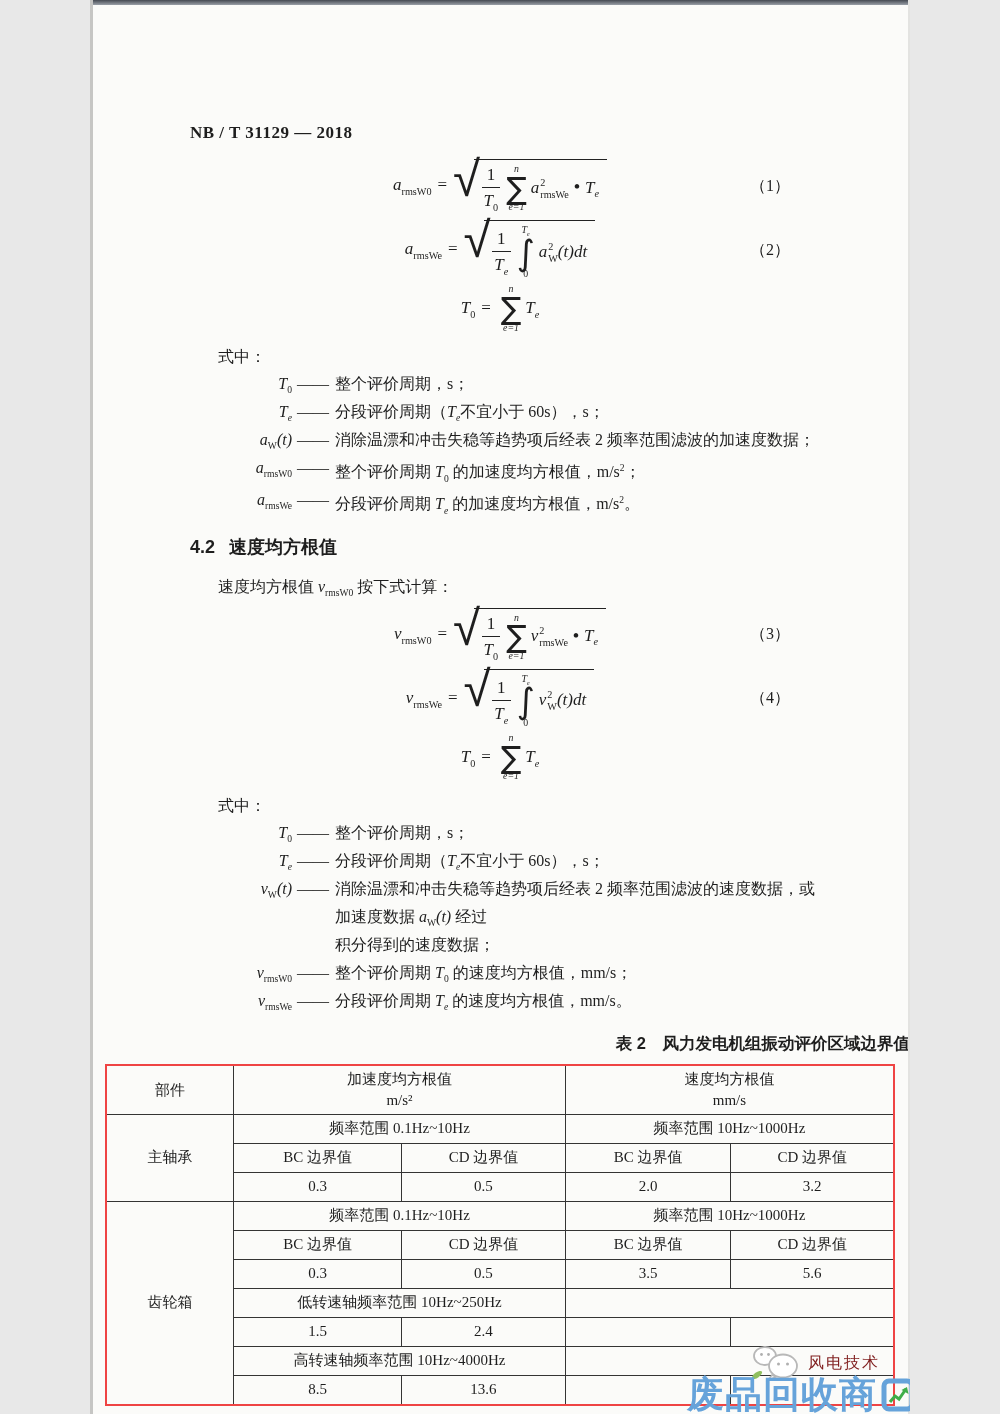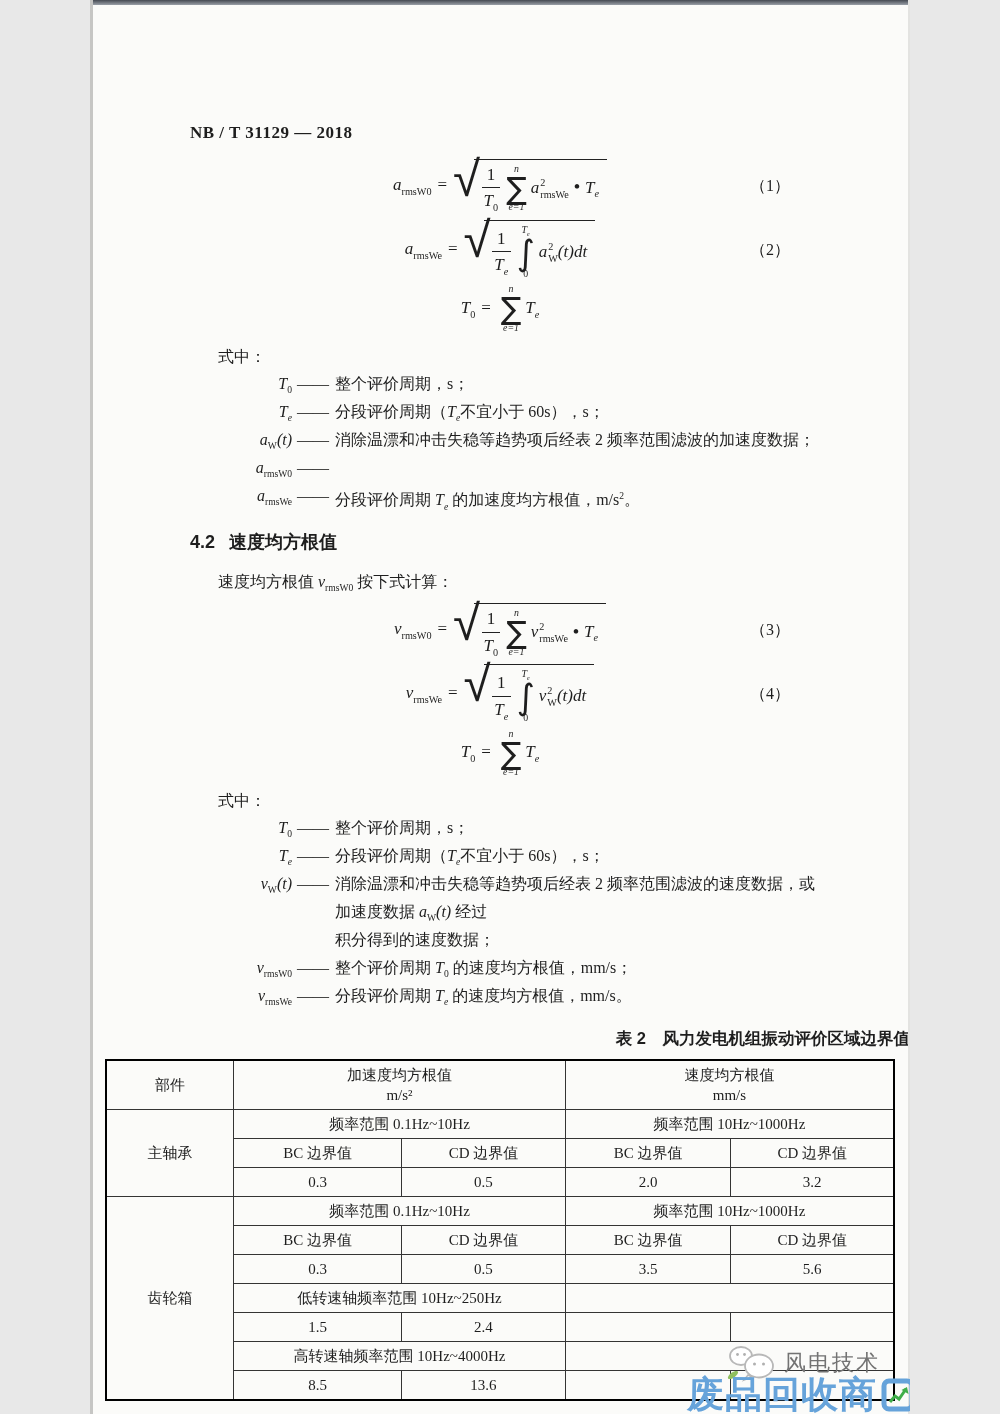--- a/index.html
+++ b/index.html
@@ -47,31 +47,31 @@
   .line2{display:block;}
 
   .h42{margin:16px 0 0 100px;font-size:18px;font-weight:bold;
        font-family:"Liberation Sans","DejaVu Sans",sans-serif;}
   .h42 .sp{display:inline-block;width:14px;}
   .intro{margin:18px 0 0 128px;font-size:16px;}
 
   
   .t2-title{margin:18px 0 9px;text-align:right;font-size:16.5px;font-weight:bold;
             font-family:"Liberation Sans","DejaVu Sans",sans-serif;}
-  table.t2{width:790px;margin:8px auto;border-collapse:collapse;border:2px solid #000000;
+  table.t2{width:790px;margin:8px auto;border-collapse:collapse;border:2px solid #ef4444;
            font-size:15px;table-layout:fixed;}
   table.t2 td{border:1.4px solid #343434;text-align:center;vertical-align:middle;
               height:26px;padding:1px 2px;}
   table.t2 td.hdr{height:46px;line-height:1.35;}
   .pagenum{margin:14px 0 0 104px;font-size:16px;}
 
   
   .wechat-row{position:absolute;right:30px;bottom:32px;display:flex;align-items:center;gap:6px;}
-  .wechat-label{font-family:Liberation Serif, serif;font-size:22px;
-                color:#737373;letter-spacing:2px;}
+  .wechat-label{font-family:Liberation Serif, serif;font-size:16px;
+                color:#7f1d1d;letter-spacing:2px;}
   .watermark{position:absolute;right:-6px;bottom:-6px;display:flex;align-items:center;gap:3px;
              font-family:"Liberation Sans","DejaVu Sans",sans-serif;font-size:37px;
              font-weight:bold;color:#66a3da;letter-spacing:1px;}
 </style>
 </head>
 <body>
 
 <div class="page">
   <div class="edge-top"></div>
   <div class="edge-left"></div>
@@ -154,20 +154,21 @@
       <span class="desc"><span>分段评价周期（</span><i class="mv">T</i><sub class="sb it">e</sub><span>不宜小于 60s），s；</span></span>
     </div>
     <div class="def-row">
       <span class="term"><i class="mv">a</i><sub class="sb">W</sub><i class="mv">(t)</i></span>
       <span class="ddash">——</span>
       <span class="desc">消除温漂和冲击失稳等趋势项后经表 2 频率范围滤波的加速度数据；</span>
     </div>
     <div class="def-row">
       <span class="term"><i class="mv">a</i><sub class="sb">rmsW0</sub></span>
       <span class="ddash">——</span>
+      <span class="desc"><span>整个评价周期 </span><i class="mv">T</i><sub class="sb">0</sub><span> 的加速度均方根值，m/s</span><sup style="font-size:.6em;">2</sup><span>；</span></span>
     </div>
     <div class="def-row">
       <span class="term"><i class="mv">a</i><sub class="sb">rmsWe</sub></span>
       <span class="ddash">——</span>
       <span class="desc"><span>分段评价周期 </span><i class="mv">T</i><sub class="sb it">e</sub><span> 的加速度均方根值，m/s</span><sup style="font-size:.6em;">2</sup><span>。</span></span>
     </div>
   </div>
 
   <div class="h42">
     <span>4.2</span><span class="sp"></span><span>速度均方根值</span>

